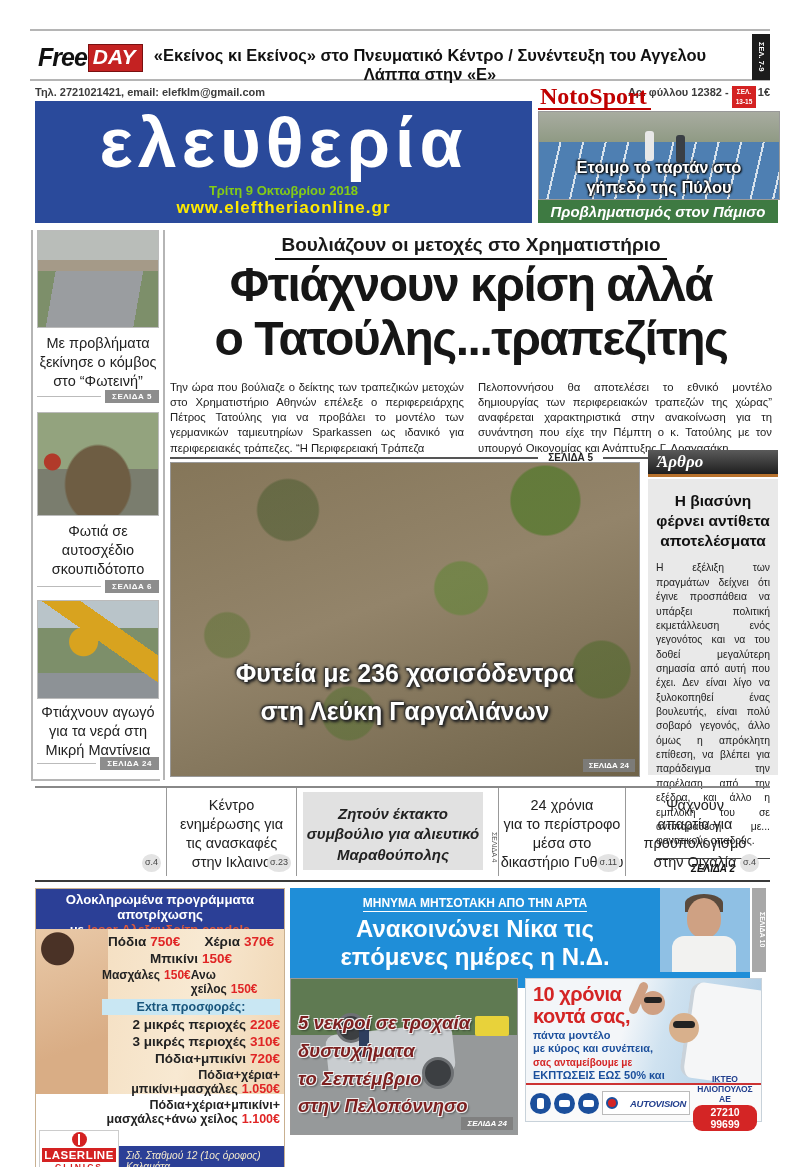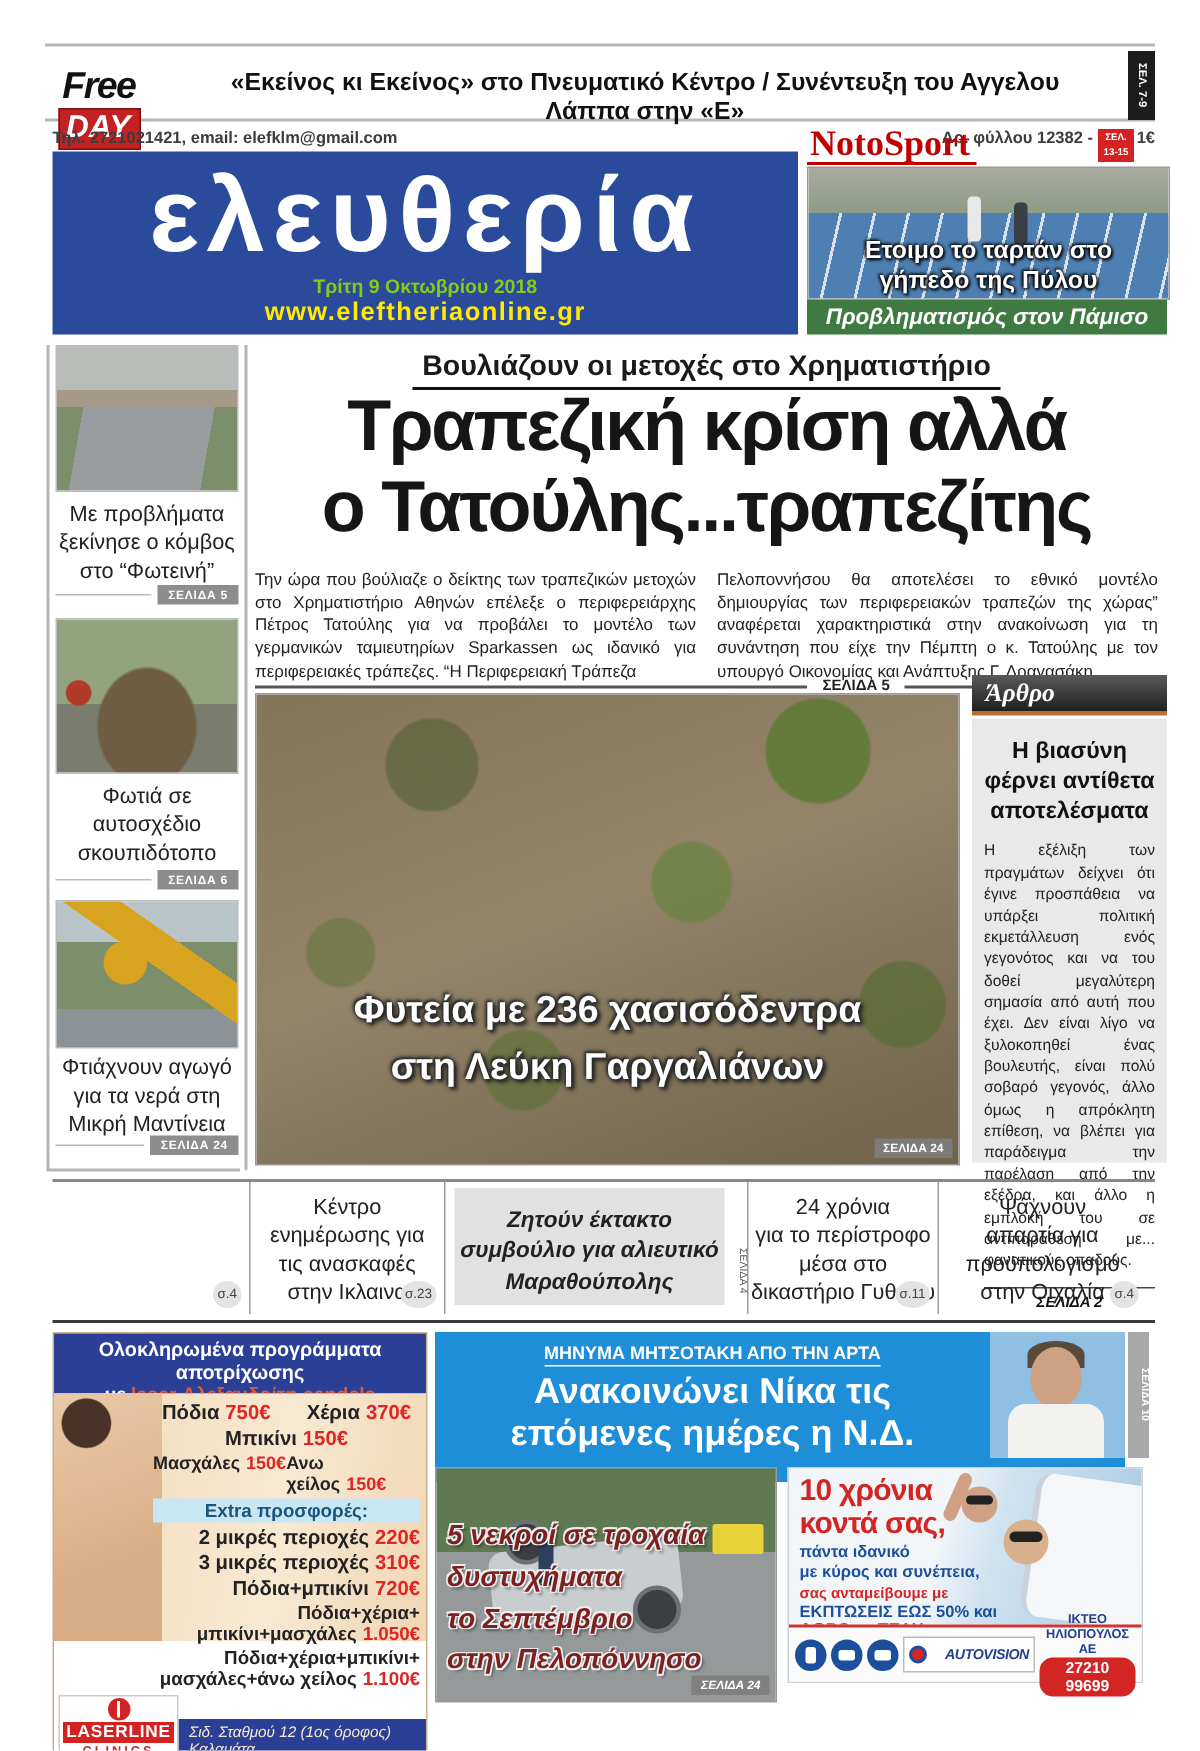--- a/index.html
+++ b/index.html
@@ -7,21 +7,21 @@
     width:800px;height:1167px;position:relative;background:#ffffff;
     font-family:"Liberation Sans",sans-serif;color:#1a1a1a;overflow:hidden;
   }
   .abs{position:absolute;}
   .pre{white-space:pre-line;}
   .hline{background:#b5b5b5;}
   .vline{background:#b5b5b5;}
 
   
   .freeday-strip{left:30px;top:36px;width:740px;height:42px;}
-  .freeday-logo{position:absolute;left:8px;top:7px;display:flex;align-items:center;flex-direction:column;}
+  .freeday-logo{position:absolute;left:8px;top:7px;display:flex;align-items:center;}
   .freeday-free{font-size:25px;font-weight:bold;font-style:italic;letter-spacing:-1px;color:#111;}
   .freeday-day{font-size:21px;font-weight:bold;font-style:italic;color:#fff;background:#c42222;padding:0 6px 2px 4px;margin-left:1px;border:1px solid #7a1010;}
   .freeday-headline{position:absolute;left:100px;right:40px;top:10px;text-align:center;font-size:16.5px;font-weight:bold;color:#111;}
   .freeday-badge{position:absolute;right:0;top:-2px;width:18px;height:46px;background:#1c1c1c;color:#fff;
     writing-mode:vertical-rl;font-size:7.5px;font-weight:bold;text-align:center;line-height:18px;}
 
   
   .mast-contact{left:35px;top:86px;font-size:11px;font-weight:bold;color:#3c3c3c;}
   .mast-issue{left:400px;top:86px;width:370px;text-align:right;font-size:11px;font-weight:bold;color:#3c3c3c;}
   .logo-box{left:35px;top:101px;width:497px;height:122px;background:#2a4a9b;text-align:center;}
@@ -274,21 +274,21 @@
 Μικρή Μαντίνεια</div>
   <div class="side-badge-row" style="top:527px;">
     <span class="badge">ΣΕΛΙΔΑ 24</span>
   </div>
 </div>
 
 <div class="abs vline main-vline"></div>
 <div class="abs kicker-wrap">
   <span class="kicker">Βουλιάζουν οι μετοχές στο Χρηματιστήριο</span>
 </div>
-<div class="abs headline pre">Τραπεζική κρίση αλλά
+<div class="abs headline pre">Φτιάχνουν κρίση αλλά
 ο Τατούλης...τραπεζίτης</div>
 <div class="abs lede">
   <div>Την ώρα που βούλιαζε ο δείκτης των τραπεζικών μετοχών στο Χρηματιστήριο Αθηνών επέλεξε ο περιφερειάρχης Πέτρος Τατούλης για να προβάλει το μοντέλο των γερμανικών ταμιευτηρίων Sparkassen ως ιδανικό για περιφερειακές τράπεζες. “Η Περιφερειακή Τράπεζα</div>
   <div>Πελοποννήσου θα αποτελέσει το εθνικό μοντέλο δημιουργίας των περιφερειακών τραπεζών της χώρας” αναφέρεται χαρακτηριστικά στην ανακοίνωση για τη συνάντηση που είχε την Πέμπτη ο κ. Τατούλης με τον υπουργό Οικονομίας και Ανάπτυξης Γ. Δραγασάκη.</div>
 </div>
 <div class="abs pageref5">
   <span>ΣΕΛΙΔΑ 5</span>
 </div>
 
 <div class="abs main-photo">
@@ -420,21 +420,21 @@
 <div class="abs auto">
   <div class="auto-photo">
     <div class="auto-car"></div>
     <div class="auto-arm"></div>
     <div class="auto-woman"></div>
     <div class="auto-man"></div>
   </div>
   <div class="auto-texts">
     <div class="a-red-big">10 χρόνια</div>
     <div class="a-red-big">κοντά σας,</div>
-    <div class="a-blue">πάντα ιδανικό</div>
+    <div class="a-blue">πάντα μοντέλο</div>
     <div class="a-blue">με κύρος και συνέπεια,</div>
     <div class="a-red-sm">σας ανταμείβουμε με</div>
     <div class="a-blue2">ΕΚΠΤΩΣΕΙΣ ΕΩΣ 50% και</div>
     <div class="a-red2">ΔΩΡΟ τα ΤΕΛΗ ΚΥΚΛΟΦΟΡΙΑΣ</div>
     <div class="a-red3">για έναν τυχερό νικητή κάθε μήνα!</div>
   </div>
   <div class="auto-bot">
     <div class="a-ic ph"></div>
     <div class="a-ic"></div>
     <div class="a-ic"></div>

